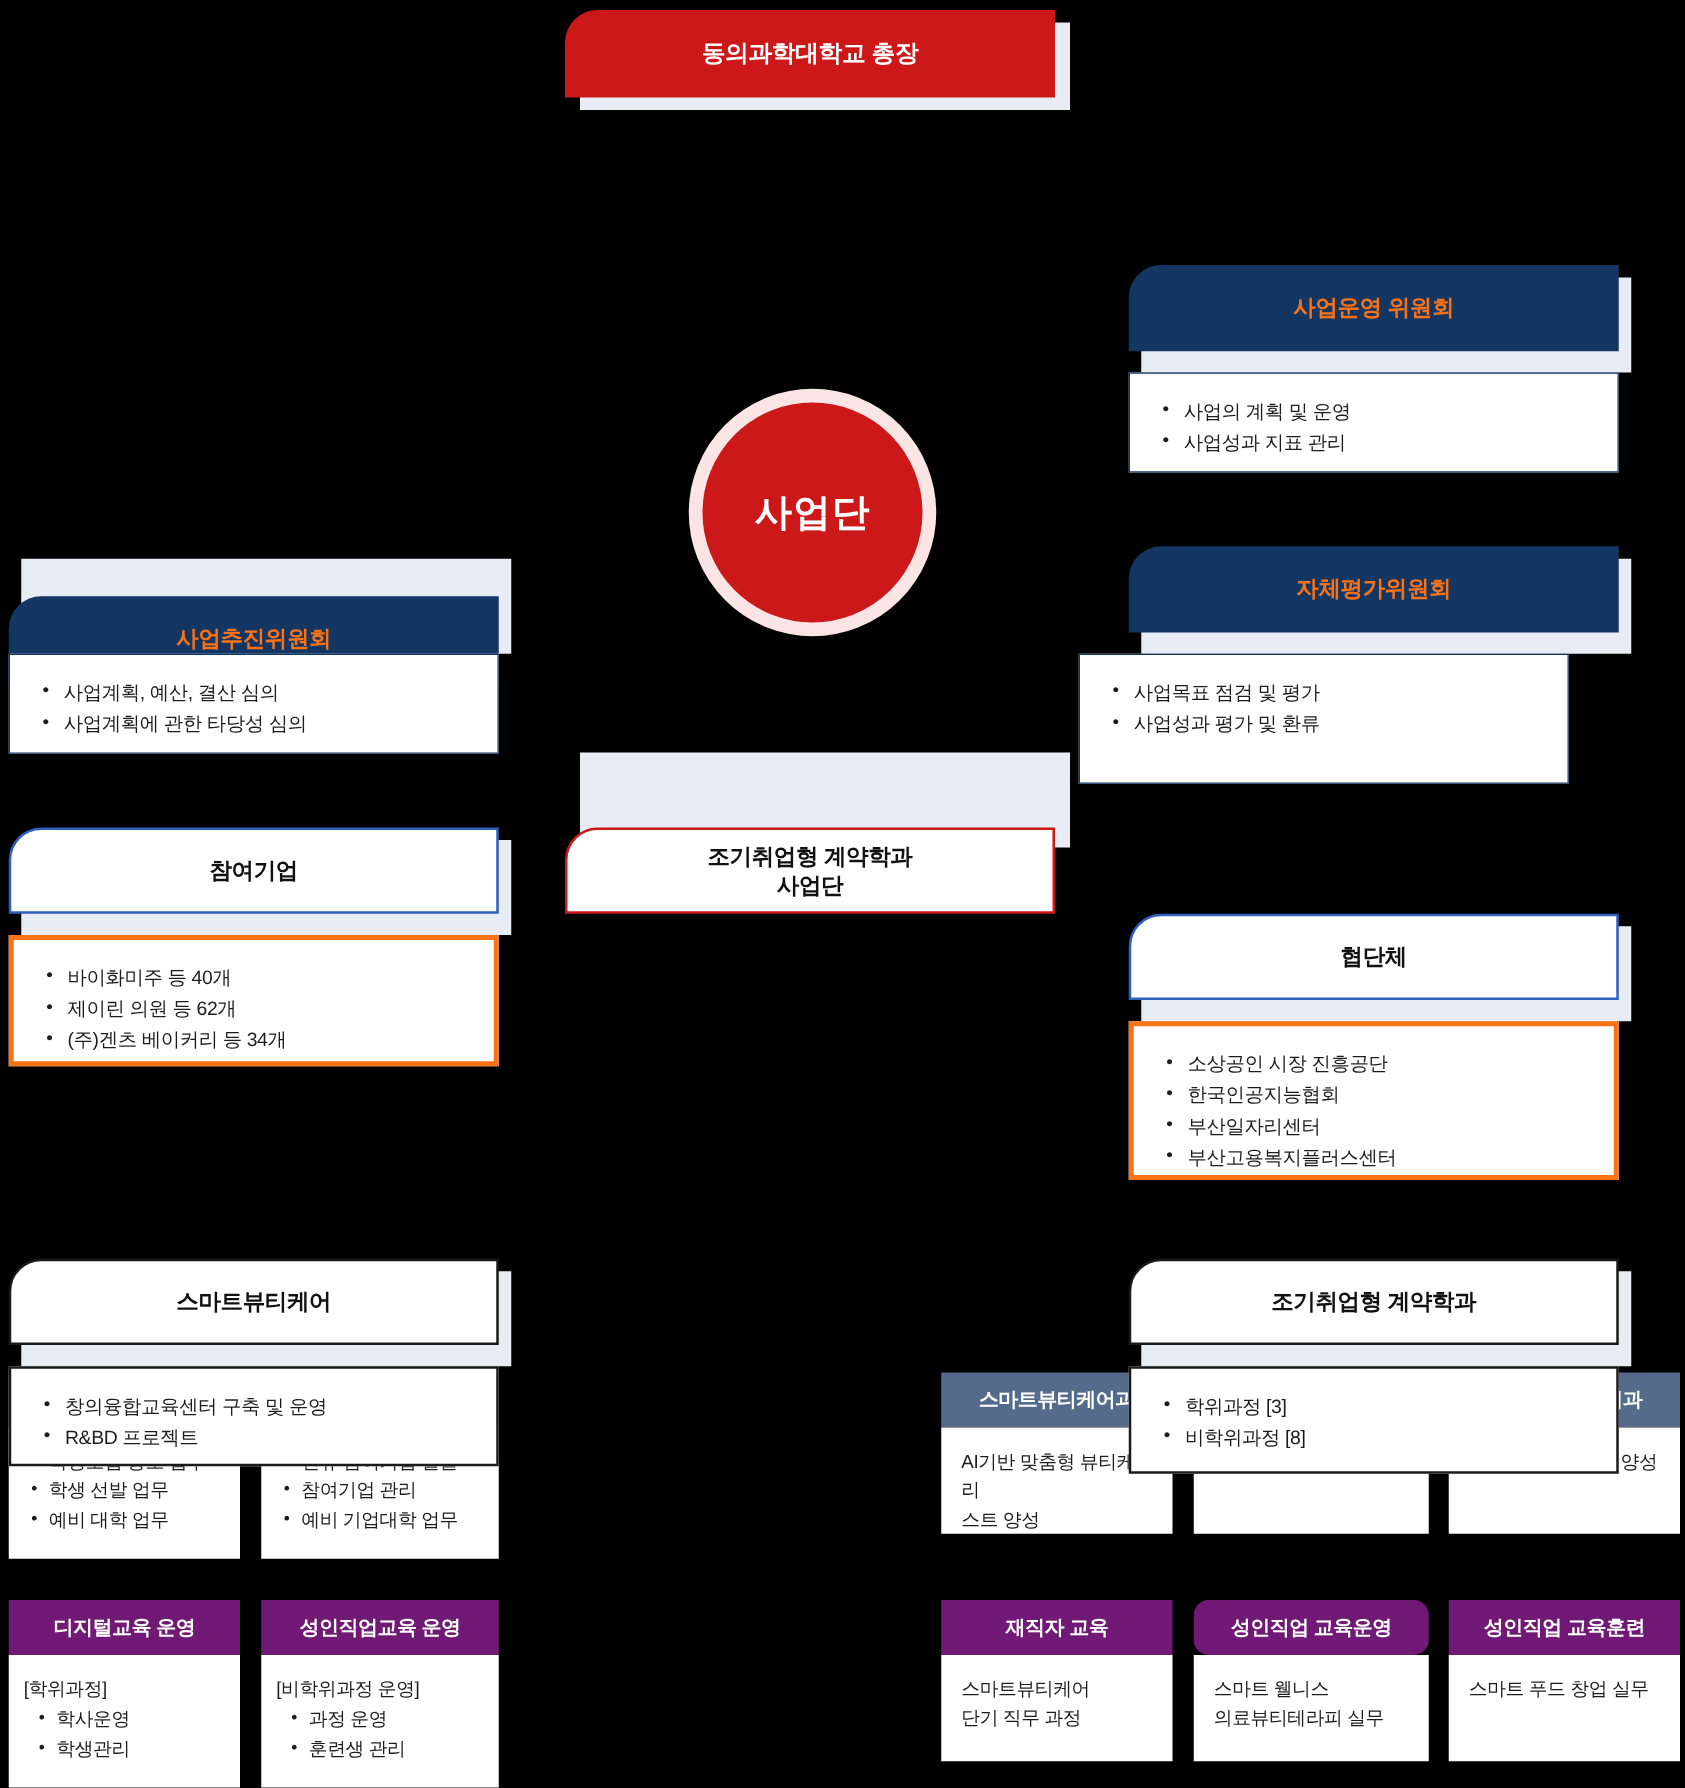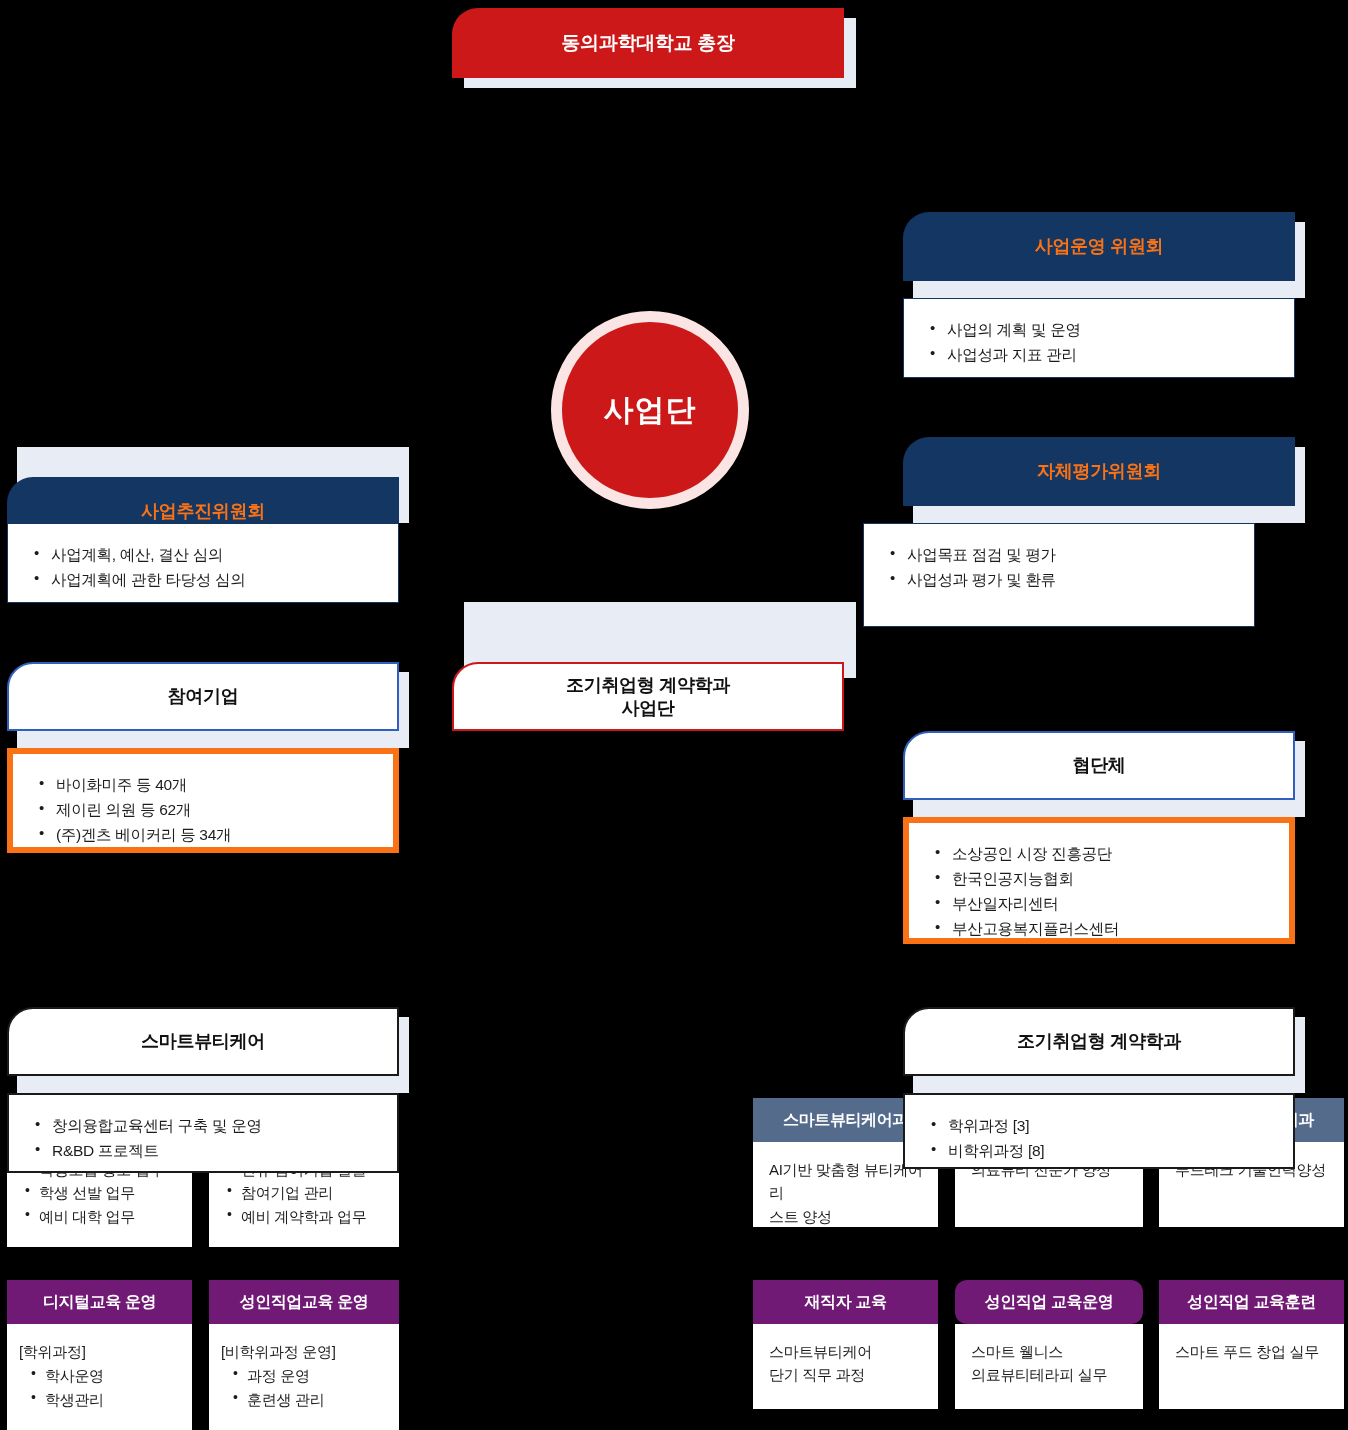--- a/index.html
+++ b/index.html
@@ -83,21 +83,21 @@
   }
   .card-body {
     position: absolute;
     background: #ffffff;
     color: #1c1c1c;
     font-size: 15.5px;
     padding: 18px 38px 14px 26px;
     z-index: 2;
   }
   .card-body.b-navy  { border: 1.5px solid #143663; }
-  .card-body.b-blue  { border: 6px solid #f97316; }
+  .card-body.b-blue  { border: 4px solid #f97316; }
   .card-body.b-dark  { border: 2px solid #1a1a1a; }
   .card-body ul { list-style: none; }
   .card-body li {
     position: relative;
     padding-left: 17px;
     line-height: 1.62;
     letter-spacing: -0.3px;
     white-space: nowrap;
   }
   .card-body li::before {
@@ -231,21 +231,21 @@
       <ul>
         <li>창의융합교육센터 구축 및 운영</li>
         <li>R&amp;BD 프로젝트</li>
       </ul>
     </div>
   </div>
 
   <div class="card">
     <div class="shadow-plate" style="left:913px; top:878px; width:392px; height:76px;"></div>
     <div class="card-head white-dark node" style="left:903px; top:868px; width:392px; height:69px;">조기취업형 계약학과</div>
-    <div class="card-body b-dark" style="left:903px; top:954px; width:392px; height:76px;">
+    <div class="card-body b-dark" style="left:903px; top:954px; width:392px; height:86px;">
       <ul>
         <li>학위과정 [3]</li>
         <li>비학위과정 [8]</li>
       </ul>
     </div>
   </div>
 
   <div class="team" style="left:7px; top:1098px; width:185px;">
     <div class="team-head slate" style="height:44px;">인재발굴단</div>
     <div class="team-body" style="height:105px;">
@@ -256,21 +256,21 @@
       </ul>
     </div>
   </div>
 
   <div class="team" style="left:209px; top:1098px; width:190px;">
     <div class="team-head slate" style="height:44px;">JOB이지 운영팀</div>
     <div class="team-body" style="height:105px;">
       <ul>
         <li>신규 참여기업 발굴</li>
         <li>참여기업 관리</li>
-        <li>예비 계약학과 업무</li>
+        <li>예비 기업대학 업무</li>
       </ul>
     </div>
   </div>
 
   <div class="team" style="left:7px; top:1280px; width:185px;">
     <div class="team-head navy2" style="height:44px;">디지털교육 운영</div>
     <div class="team-body" style="height:106px; padding-left:12px;">
       <div class="grp-label">[학위과정]</div>
       <ul class="indent">
         <li>학사운영</li>

